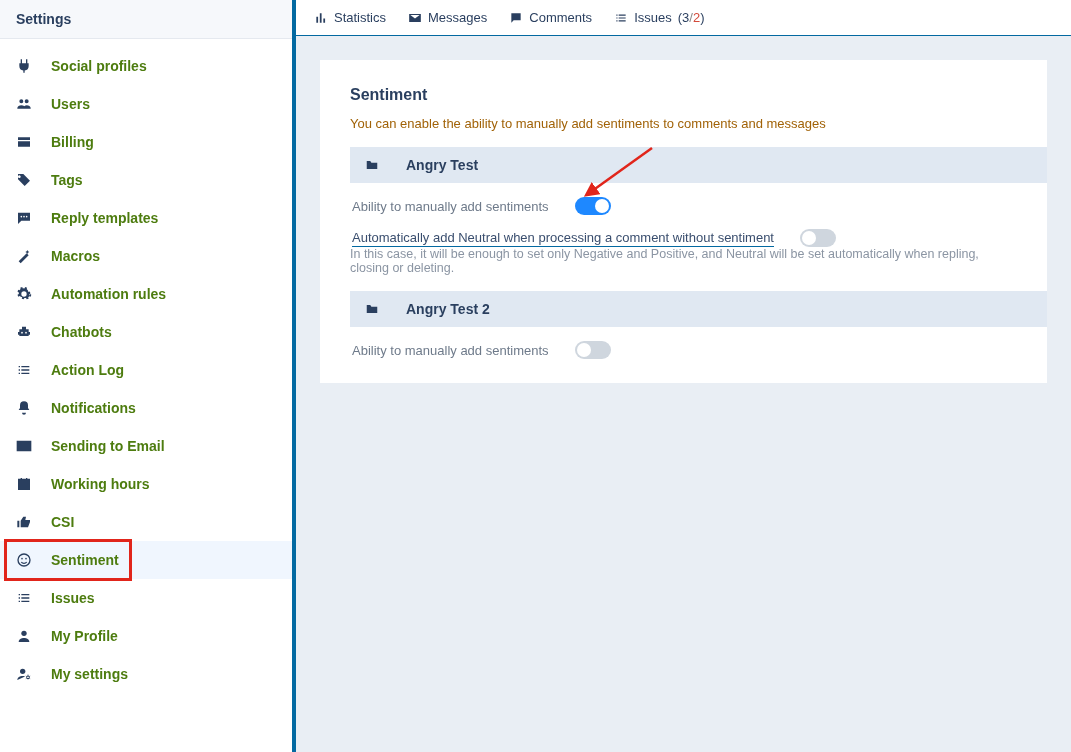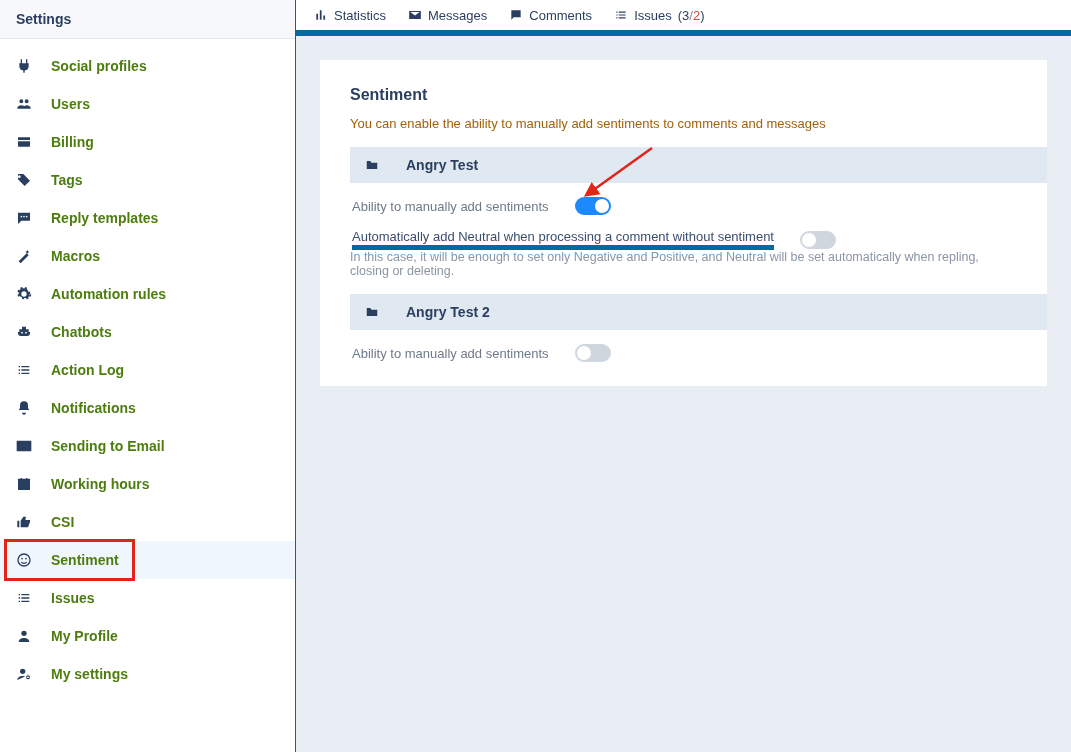--- a/index.html
+++ b/index.html
@@ -9,21 +9,21 @@
     background: #e9eef4;
     color: #2a3f5f;
     overflow: hidden;
   }
   .app { display: flex; height: 100%; }
 
   
   .sidebar {
     width: 296px;
     background: #fff;
-    border-right: 1px solid #0369a1;
+    border-right: 4px solid #0369a1;
     display: flex; flex-direction: column;
   }
   .sidebar-title {
     font-weight: 700;
     font-size: 14px;
     padding: 11px 16px;
     background: #f6f8fb;
     border-bottom: 1px solid #e5e9ef;
     color: #2a3f5f;
   }
@@ -49,21 +49,21 @@
     border: 3px solid #e1251b;
     left: 4px; right: 160px;
     top: -2px; bottom: -2px;
     pointer-events: none;
   }
 
   
   .main { flex: 1; display: flex; flex-direction: column; overflow: hidden; }
   .topbar {
     background: #fff;
-    border-bottom: 6px solid #0369a1;
+    border-bottom: 1px solid #0369a1;
     display: flex; align-items: center;
     padding: 0 18px; height: 36px;
     gap: 22px;
     font-size: 13px;
     color: #2a3f5f;
   }
   .topbar-item {
     display: inline-flex; align-items: center; gap: 6px; cursor: pointer;
   }
   .topbar-item svg { fill: #2a3f5f; width: 14px; height: 14px; }
@@ -95,21 +95,21 @@
   }
   .section-header svg { width: 16px; height: 14px; fill: #2a3f5f; }
 
   .row {
     display: flex; align-items: center; gap: 26px;
     font-size: 13px; color: #6e7a8a;
     padding: 14px 2px 0 2px;
   }
   .row.underlined .label {
     color: #3a4e6e;
-    border-bottom: 5px solid #0369a1;
+    border-bottom: 1px solid #0369a1;
     padding-bottom: 1px;
   }
   .hint {
     font-size: 12.5px; color: #8b95a3; 
   }
 
   
   .toggle {
     width: 36px; height: 18px; border-radius: 18px;
     background: #cfd6de; position: relative; flex: 0 0 36px;

